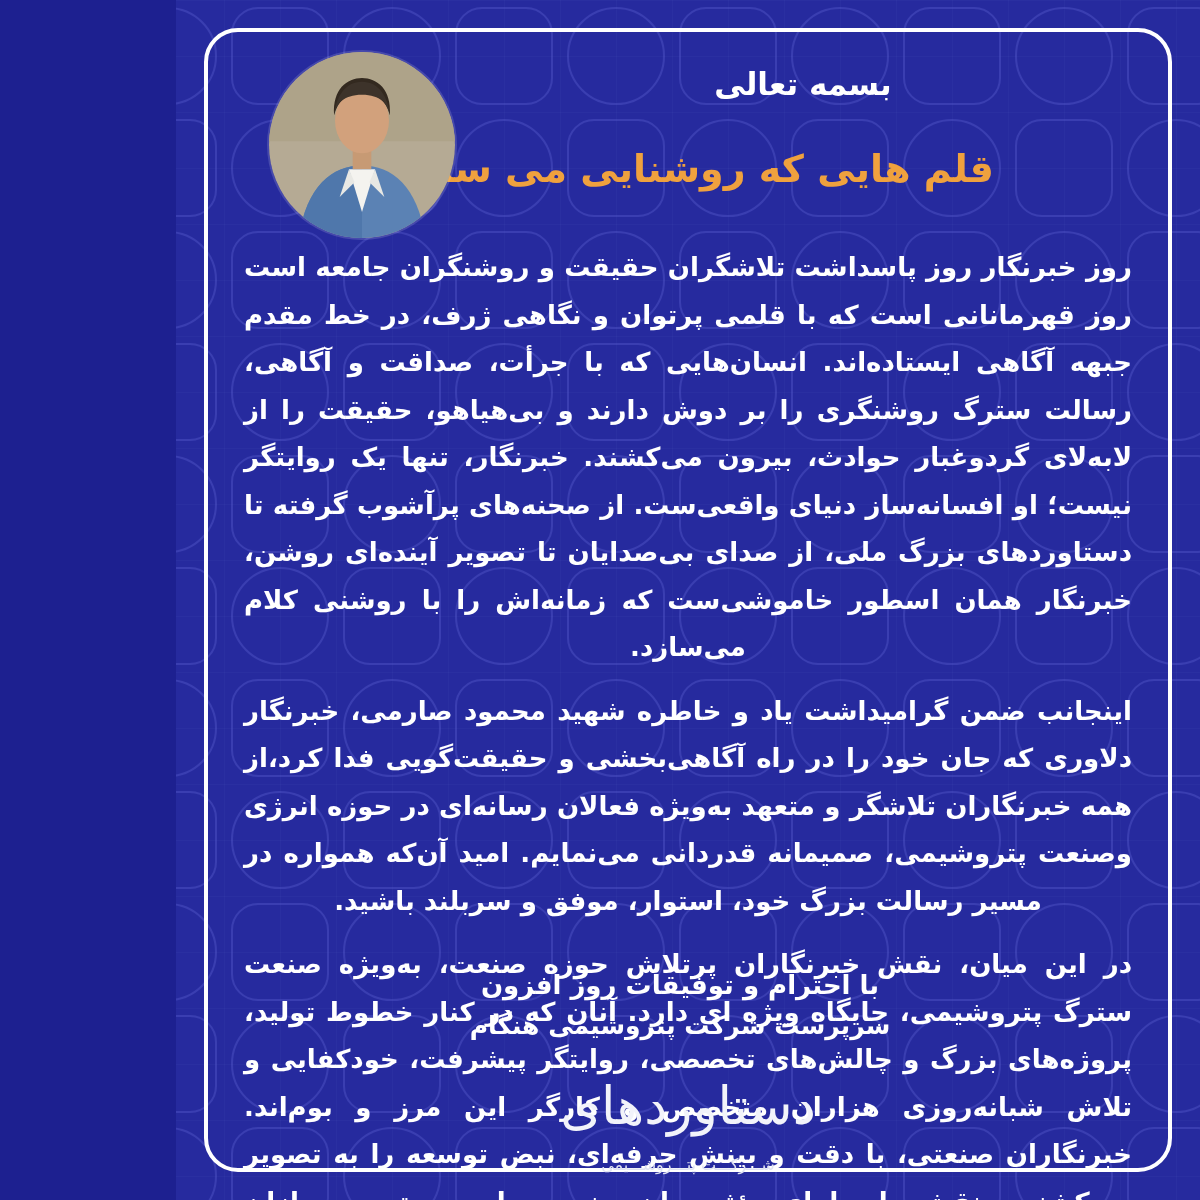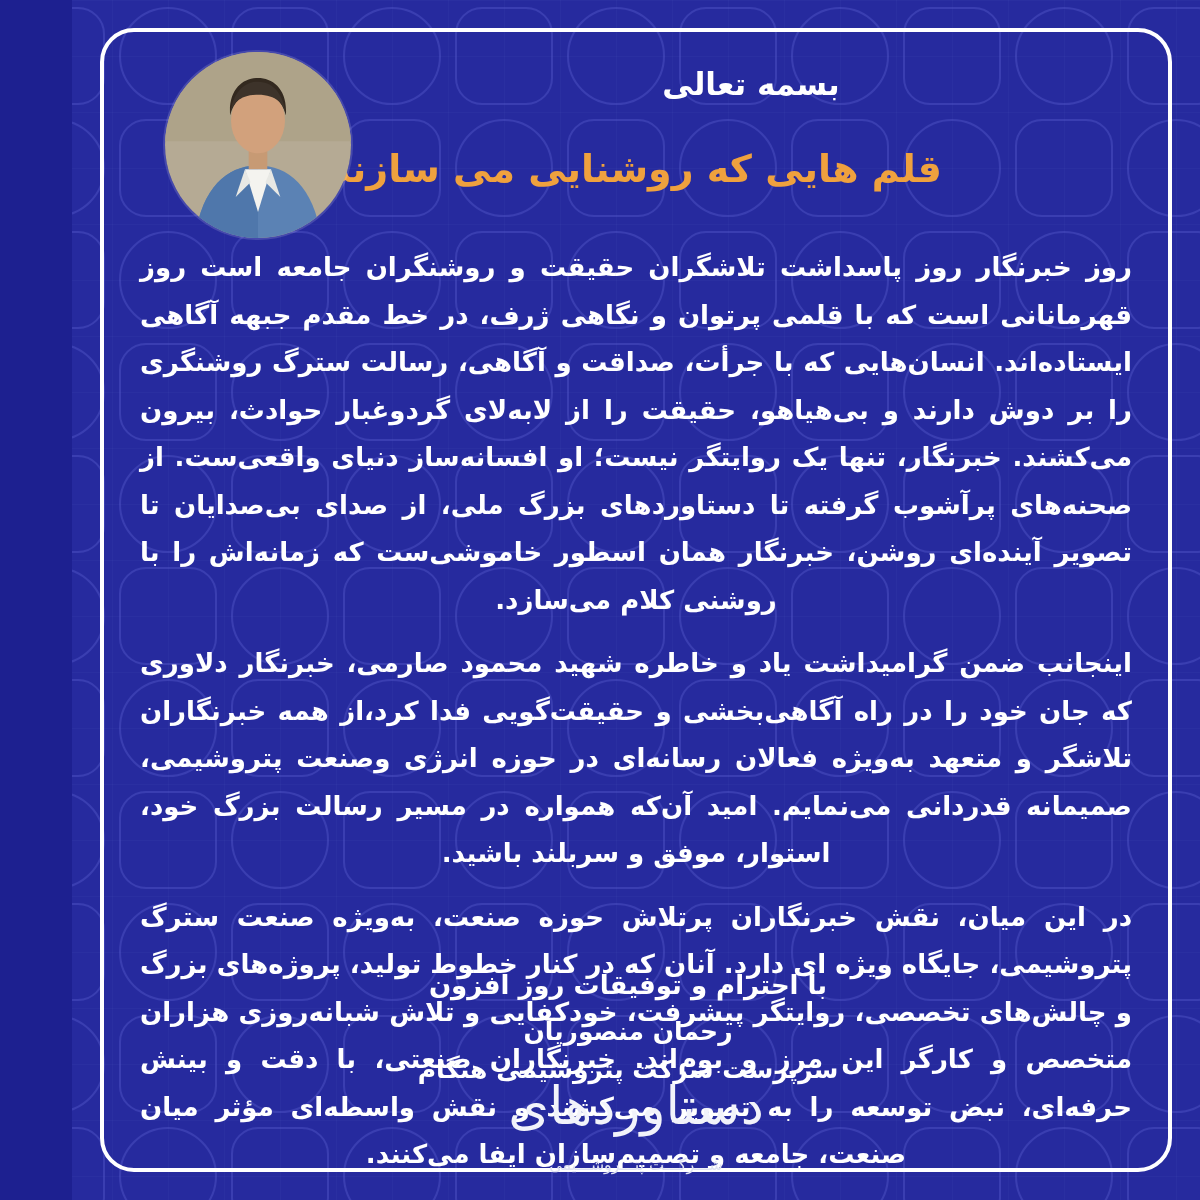--- a/index.html
+++ b/index.html
@@ -1,17 +1,17 @@
 <!DOCTYPE html>
 <html lang="fa" dir="rtl"><head>
 <meta charset="utf-8">
 <style>
   html,body{margin:0;padding:0;background:#1d2090;}
   .page{
-    position:relative;width:1128px;height:1200px;overflow:hidden;
+    position:relative;width:1024px;height:1200px;overflow:hidden;
     background:#262a9e;
     font-family:"DejaVu Sans",sans-serif;
     direction:rtl;
   }
   .bg-pattern{position:absolute;inset:0;z-index:0;}
   .frame{
     position:absolute;left:28px;top:28px;right:28px;bottom:28px;
     border:4px solid #ffffff;border-radius:34px;z-index:1;
   }
   .avatar{
@@ -102,21 +102,20 @@
   <div class="page-title" style="color:#efa13e;">قلم هایی که روشنایی می سازند</div>
 
   <div class="body-text">
     <p>روز خبرنگار روز پاسداشت تلاشگران حقیقت و روشنگران جامعه است روز قهرمانانی است که با قلمی پرتوان و نگاهی ژرف، در خط مقدم جبهه آگاهی ایستاده‌اند. انسان‌هایی که با جرأت، صداقت و آگاهی، رسالت سترگ روشنگری را بر دوش دارند و بی‌هیاهو، حقیقت را از لابه‌لای گردوغبار حوادث، بیرون می‌کشند. خبرنگار، تنها یک روایتگر نیست؛ او افسانه‌ساز دنیای واقعی‌ست. از صحنه‌های پرآشوب گرفته تا دستاوردهای بزرگ ملی، از صدای بی‌صدایان تا تصویر آینده‌ای روشن، خبرنگار همان اسطور خاموشی‌ست که زمانه‌اش را با روشنی کلام می‌سازد.</p>
     <p>اینجانب ضمن گرامیداشت یاد و خاطره شهید محمود صارمی، خبرنگار دلاوری که جان خود را در راه آگاهی‌بخشی و حقیقت‌گویی فدا کرد،از همه خبرنگاران تلاشگر و متعهد به‌ویژه فعالان رسانه‌ای در حوزه انرژی وصنعت پتروشیمی، صمیمانه قدردانی می‌نمایم. امید آن‌که همواره در مسیر رسالت بزرگ خود، استوار، موفق و سربلند باشید.</p>
     <p>در این میان، نقش خبرنگاران پرتلاش حوزه صنعت، به‌ویژه صنعت سترگ پتروشیمی، جایگاه ویژه ای دارد. آنان که در کنار خطوط تولید، پروژه‌های بزرگ و چالش‌های تخصصی، روایتگر پیشرفت، خودکفایی و تلاش شبانه‌روزی هزاران متخصص و کارگر این مرز و بوم‌اند. خبرنگاران صنعتی، با دقت و بینش حرفه‌ای، نبض توسعه را به تصویر می‌کشند و نقش واسطه‌ای مؤثر میان صنعت، جامعه و تصمیم‌سازان ایفا می‌کنند.</p>
   </div>
 
   <div class="signoff">
     <div class="salutation">با احترام و توفیقات روز افزون</div>
-    <div class="name">رحمان منصوریان</div>
     <div class="role">سرپرست شرکت پتروشیمی هنگام</div>
   </div>
 
   <div class="logo">
     <div class="wordmark">دستاوردهای</div>
     <div class="subtitle">شـــرکـــت پتـــروشـــیمی</div>
   </div>
 
 </div>
 

